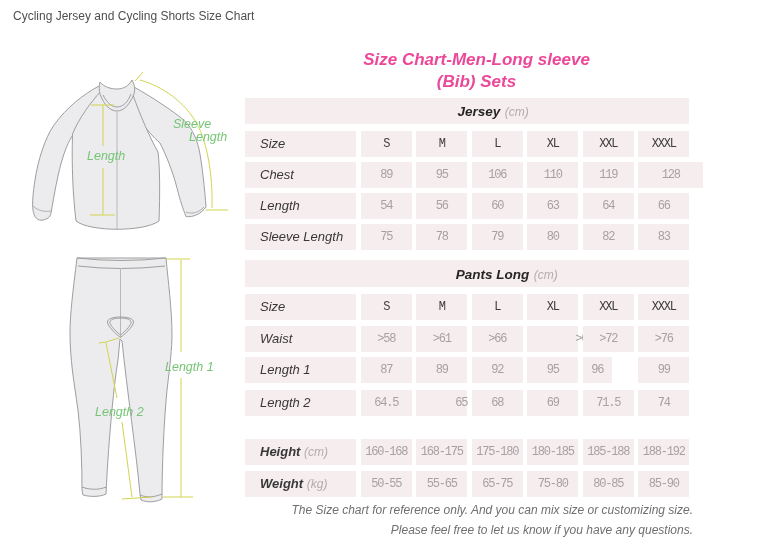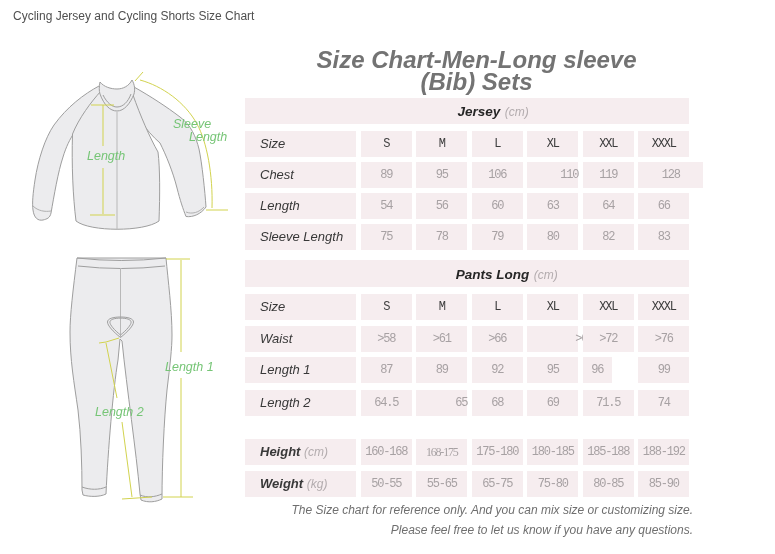--- a/index.html
+++ b/index.html
@@ -11,21 +11,21 @@
   .lab{font-style:italic;font-size:13px;color:#383838;padding-left:15px;white-space:nowrap;}
   .mono{font-family:"Liberation Mono",monospace;font-size:12px;letter-spacing:-1.2px;text-align:center;}
   .dk{color:#3d3d3d;}
   .gy{color:#a7a1a3;}
 </style>
 </head>
 <body>
 
   <div class="abs" style="left:13px;top:9px;font-size:12px;color:#4f4f4f;">Cycling Jersey and Cycling Shorts Size Chart</div>
 
-  <div class="abs" style="left:240px;top:49px;width:473px;text-align:center;font-size:24px;font-weight:bold;font-style:italic;color:#737373;line-height:22px;">Size Chart-Men-Long sleeve<br>(Bib) Sets</div>
+  <div class="abs" style="left:240px;top:49px;width:473px;text-align:center;font-size:17px;font-weight:bold;font-style:italic;color:#ec4899;line-height:22px;">Size Chart-Men-Long sleeve<br>(Bib) Sets</div>
 
   <div class="bar" style="left:245px;top:98px;width:444.4px;text-align:center;padding-left:52px;box-sizing:border-box;line-height:26px;"><span style="font-style:italic;font-weight:bold;font-size:13.5px;color:#262626;">Jersey</span> <span style="font-style:italic;font-size:12px;color:#b3acae;">(cm)</span></div>
 
   <div class="cell lab" style="left:245px;top:130.5px;width:110.7px;">Size</div>
 
   <div class="cell mono dk" style="left:360.7px;top:130.5px;width:51.2px;">S</div>
 
   <div class="cell mono dk" style="left:416.2px;top:130.5px;width:51.2px;">M</div>
 
   <div class="cell mono dk" style="left:471.7px;top:130.5px;width:51.2px;">L</div>
@@ -37,21 +37,21 @@
   <div class="cell mono dk" style="left:638.2px;top:130.5px;width:51.2px;">XXXL</div>
 
   <div class="cell lab" style="left:245px;top:161.8px;width:110.7px;">Chest</div>
 
   <div class="cell mono gy" style="left:360.7px;top:161.8px;width:51.2px;">89</div>
 
   <div class="cell mono gy" style="left:416.2px;top:161.8px;width:51.2px;">95</div>
 
   <div class="cell mono gy" style="left:471.7px;top:161.8px;width:51.2px;">106</div>
 
-  <div class="cell mono gy" style="left:527.2px;top:161.8px;width:51.2px;text-align:right;">110</div>
+  <div class="cell mono gy" style="left:527.2px;top:161.8px;width:51.2px;">110</div>
 
   <div class="cell mono gy" style="left:582.7px;top:161.8px;width:51.2px;">119</div>
 
   <div class="cell mono gy" style="left:638.2px;top:161.8px;width:65px;">128</div>
 
   <div class="cell lab" style="left:245px;top:193.1px;width:110.7px;">Length</div>
 
   <div class="cell mono gy" style="left:360.7px;top:193.1px;width:51.2px;">54</div>
 
   <div class="cell mono gy" style="left:416.2px;top:193.1px;width:51.2px;">56</div>
@@ -133,21 +133,21 @@
   <div class="cell mono gy" style="left:527.2px;top:389.5px;width:51.2px;">69</div>
 
   <div class="cell mono gy" style="left:582.7px;top:389.5px;width:51.2px;">71.5</div>
 
   <div class="cell mono gy" style="left:638.2px;top:389.5px;width:51.2px;">74</div>
 
   <div class="cell lab" style="left:245px;top:438.5px;width:110.7px;"><b>Height</b> <span style="color:#b3acae;font-size:12px;">(cm)</span></div>
 
   <div class="cell mono gy" style="left:360.7px;top:438.5px;width:51.2px;">160-168</div>
 
-  <div class="cell mono gy" style="left:416.2px;top:438.5px;width:51.2px;font-family:Liberation Serif, serif;">168-175</div>
+  <div class="cell mono gy" style="left:416.2px;top:438.5px;width:51.2px;">168-175</div>
 
   <div class="cell mono gy" style="left:471.7px;top:438.5px;width:51.2px;">175-180</div>
 
   <div class="cell mono gy" style="left:527.2px;top:438.5px;width:51.2px;">180-185</div>
 
   <div class="cell mono gy" style="left:582.7px;top:438.5px;width:51.2px;">185-188</div>
 
   <div class="cell mono gy" style="left:638.2px;top:438.5px;width:51.2px;">188-192</div>
 
   <div class="cell lab" style="left:245px;top:470.9px;width:110.7px;"><b>Weight</b> <span style="color:#b3acae;font-size:12px;">(kg)</span></div>

